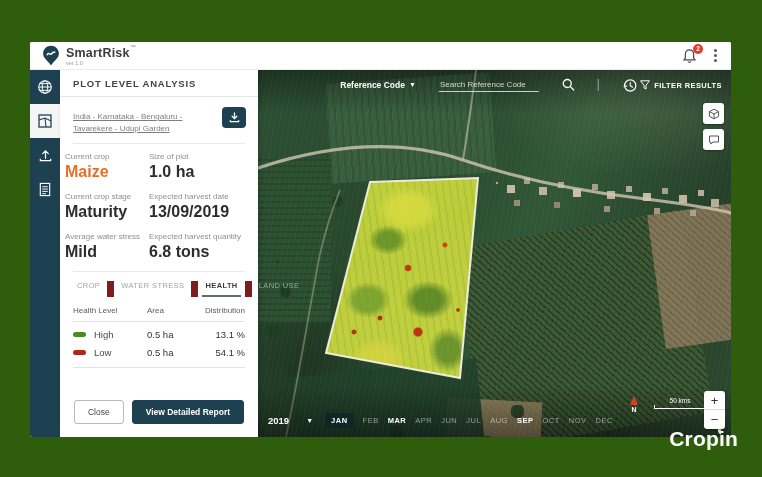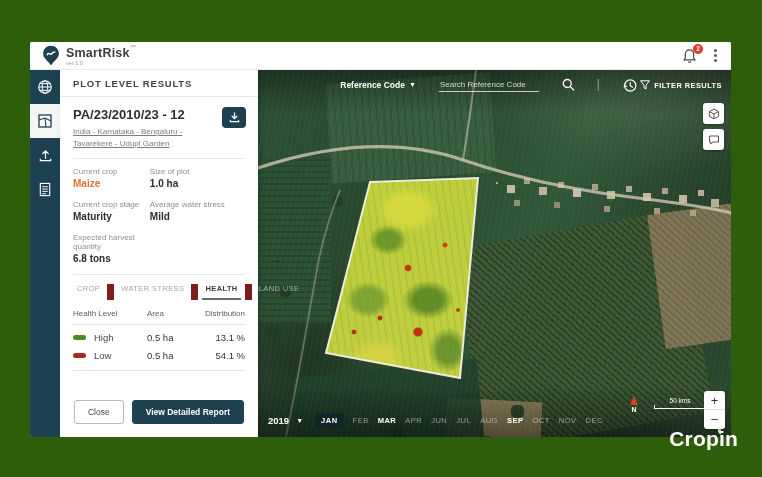--- a/index.html
+++ b/index.html
@@ -31,23 +31,23 @@
   .rail-item.sel { background:#f4f5f5; }
 
   
   .panel { width:198px; background:#fff; display:flex; flex-direction:column; box-shadow:2px 0 5px rgba(0,0,0,.18); position:relative; z-index:5; }
   .panel-hd { height:27px; border-bottom:1px solid #e6e6e6; display:flex; align-items:center; padding:0 13px; font-size:9.5px; font-weight:bold; letter-spacing:.8px; color:#444; }
   .plot-head { padding:10px 13px 8px; position:relative; }
   .plot-id { font-size:13px; font-weight:bold; color:#2e2e2e; }
   .plot-loc { font-size:8px; color:#7d7d7d; margin-top:4px; line-height:1.5; width:150px;text-decoration:underline; }
   .dl-btn { position:absolute; right:12px; top:10px; width:24px; height:21px; background:#1e4151; border-radius:4px; display:flex; align-items:center; justify-content:center; cursor:pointer; }
   .divider { border-top:1px solid #e8e8e8; margin:0 13px; }
-  .details { padding:8px 13px 10px; display:grid; grid-template-columns:1.05fr 1.3fr; row-gap:11px; }
+  .details { padding:8px 5px 10px; display:grid; grid-template-columns:1.05fr 1.3fr; row-gap:11px; }
   .cell .lbl { font-size:8px; color:#8e8e8e; }
-  .cell .val { font-size:10px; font-weight:bold; color:#2d2d2d; margin-top:2px; }
+  .cell .val { font-size:16px; font-weight:bold; color:#2d2d2d; margin-top:2px; }
   .cell .val.accent { color:#e2712d; }
   .tabs { display:flex; align-items:flex-end; padding:9px 10px 0; }
   .tab { font-size:7.5px; letter-spacing:.4px; color:#a3a3a3; padding:0 7px 7px; cursor:pointer; position:relative; white-space:nowrap; }
   .tab + .tab { border-left:7px solid #7f1d1d; }
   .tab.active { color:#3b3b3b; font-weight:bold; }
   .tab.active:after { content:""; position:absolute; left:4px; right:4px; bottom:0; height:2px; background:#5f6e75; }
   .htable { padding:9px 13px 0; }
   .hrow-head, .hrow { display:flex; align-items:center; }
   .hrow-head { font-size:8px; color:#5c5c5c; padding-bottom:6px; border-bottom:1px solid #e2e2e2; }
   .hrow { padding:7px 0 0; font-size:9.5px; color:#4a4a4a; }
@@ -120,21 +120,21 @@
   .chev { font-size:7px; line-height:1; }
   .ref-input { width:100px; background:transparent; border:none; border-bottom:1px solid rgba(255,255,255,.75); color:#fff; font-size:8px; padding:2px 1px; outline:none; font-family:"Liberation Sans",sans-serif; }
   .ref-input::placeholder { color:rgba(255,255,255,.78); }
   .vdiv { width:1px; height:12px; background:rgba(255,255,255,.5); }
   .hist { width:15px; height:15px; border:1px solid rgba(255,255,255,0); border-radius:50%; font-size:12px; line-height:14px; text-align:center; cursor:pointer; }
   .filterbar { position:absolute; top:10px; right:9px; display:flex; align-items:center; gap:4px; color:#fff; font-size:7.5px; font-weight:bold; letter-spacing:.4px; cursor:pointer; z-index:6; }
   .sq-btns { position:absolute; right:7px; top:33px; display:flex; flex-direction:column; gap:5px; z-index:6; }
   .sq { width:21px; height:21px; background:#fff; border-radius:3px; box-shadow:0 1px 2px rgba(0,0,0,.35); display:flex; align-items:center; justify-content:center; cursor:pointer; }
 
   .timeline { position:absolute; left:10px; bottom:9px; display:flex; align-items:center; gap:9px; z-index:6; }
-  .year { display:flex; align-items:center; gap:7px; color:#fff; font-size:9.5px; font-weight:bold; cursor:pointer; margin-right:3px; }
+  .year { display:flex; align-items:center; gap:17px; color:#fff; font-size:9.5px; font-weight:bold; cursor:pointer; margin-right:3px; }
   .month { font-size:7.5px; letter-spacing:.5px; cursor:pointer; }
   .month.dim { color:rgba(255,255,255,.5); }
   .month.bright { color:#fff; font-weight:bold; }
   .month.selected { color:#fff; font-weight:bold; background:rgba(16,36,42,.88); padding:3px 6px; border-radius:2px; }
 
   .north { position:absolute; left:372px; bottom:24px; text-align:center; z-index:6; }
   .north .arrow { width:0; height:0; border-left:4px solid transparent; border-right:4px solid transparent; border-bottom:9px solid #d8401f; margin:0 auto; }
   .north .n { color:#fff; font-size:7px; font-weight:bold; margin-top:1px; }
   .scale { position:absolute; left:396px; bottom:28px; width:52px; text-align:center; z-index:6; }
   .scale .txt { color:#fff; font-size:6.5px; margin-bottom:1px; }
@@ -206,24 +206,23 @@
       </div>
       <div class="rail-item">
         <svg width="14" height="15" viewBox="0 0 14 16">
           <rect x="2" y="1.5" width="10" height="13" fill="none" stroke="#fff" stroke-width="1.2"></rect>
           <path d="M4 5 H10 M4 7.5 H10 M4 10 H10 M4 12.5 H8" stroke="#fff" stroke-width="1"></path>
         </svg>
       </div>
     </div>
 
     <div class="panel">
-      <div class="panel-hd">PLOT LEVEL RESULTS</div>
+      <div class="panel-hd">PLOT LEVEL ANALYSIS</div>
 
       <div class="plot-head">
-        <div class="plot-id">PA/23/2010/23 - 12</div>
         <div class="plot-loc">India - Karnataka - Bengaluru - Tavarekere - Udupi Garden</div>
         <div class="dl-btn">
           <svg width="11" height="11" viewBox="0 0 12 12">
             <path d="M6 1 V7 M3.4 4.6 L6 7.2 L8.6 4.6" fill="none" stroke="#fff" stroke-width="1.4" stroke-linecap="round"></path>
             <path d="M1.5 9 V10.5 H10.5 V9" fill="none" stroke="#fff" stroke-width="1.4"></path>
           </svg>
         </div>
       </div>
 
       <div class="divider"></div>
@@ -233,20 +232,24 @@
           <div class="lbl">Current crop</div>
           <div class="val accent">Maize</div>
         </div>
         <div class="cell">
           <div class="lbl">Size of plot</div>
           <div class="val">1.0 ha</div>
         </div>
         <div class="cell">
           <div class="lbl">Current crop stage</div>
           <div class="val">Maturity</div>
+        </div>
+        <div class="cell">
+          <div class="lbl">Expected harvest date</div>
+          <div class="val">13/09/2019</div>
         </div>
         <div class="cell">
           <div class="lbl">Average water stress</div>
           <div class="val">Mild</div>
         </div>
         <div class="cell">
           <div class="lbl">Expected harvest quantity</div>
           <div class="val">6.8 tons</div>
         </div>
       </div>

